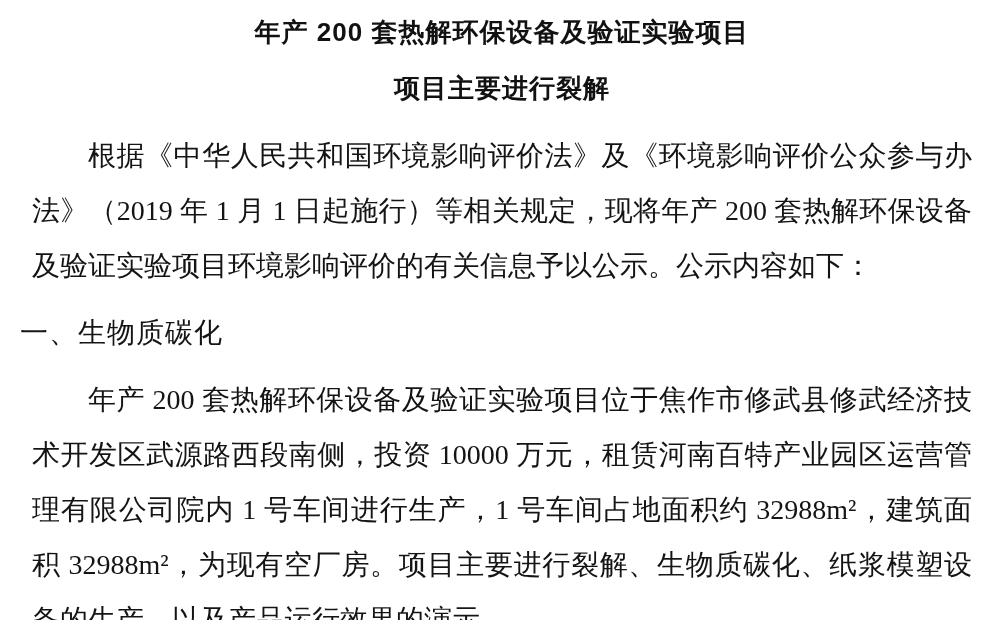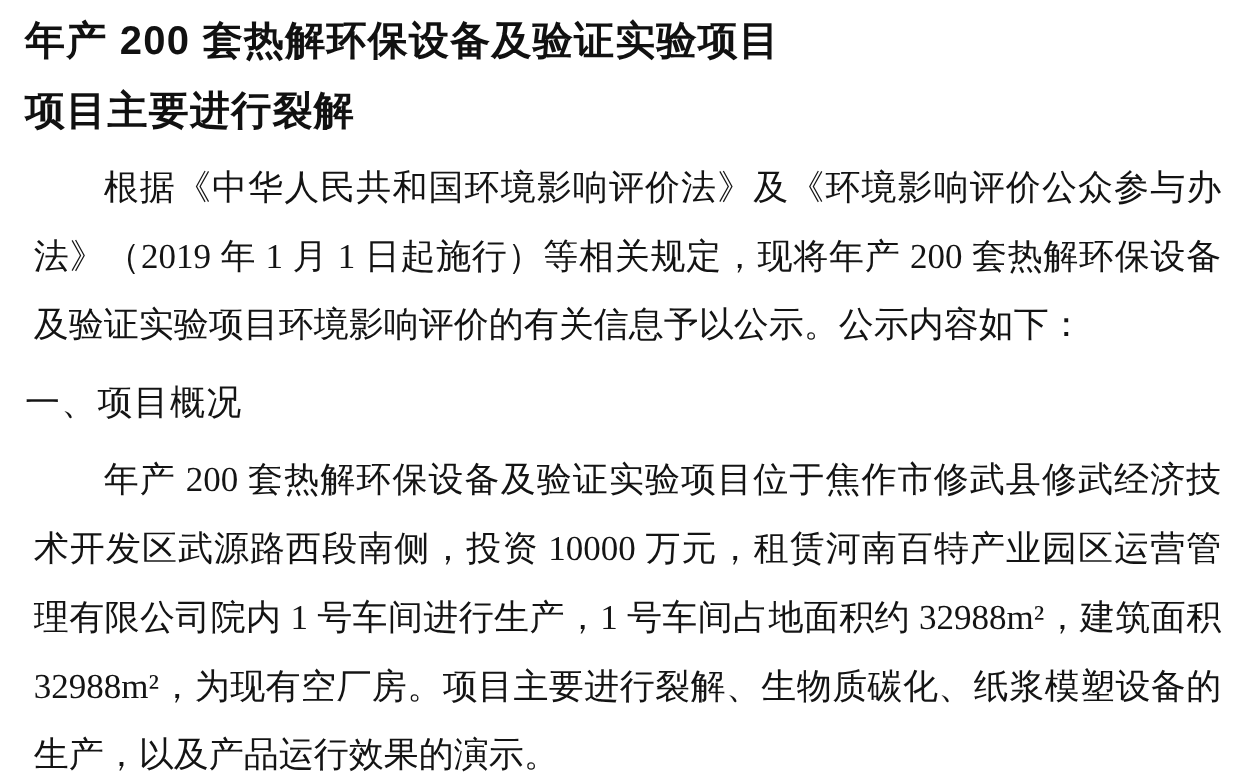--- a/index.html
+++ b/index.html
@@ -12,39 +12,39 @@
     width: 1000px;
     height: 620px;
     box-sizing: border-box;
     background: #ffffff;
     color: #141414;
     padding: 4px 16px 0 20px;
     overflow: hidden;
   }
   .doc-title {
     margin: 0;
-    text-align: left;
+    text-align: center;
     font-family: "Liberation Sans", "DejaVu Sans", sans-serif;
     font-weight: 700;
-    font-size: 32px;
+    font-size: 26px;
     line-height: 56px;
     color: #111111;
     letter-spacing: 1px;
   }
   .doc-title .title-line {
     display: block;
   }
   .doc-body {
     font-family: "Liberation Serif", "DejaVu Serif", serif;
     font-size: 28px;
     line-height: 55px;
     color: #141414;
   }
   .body-para {
-    margin: 7px;
+    margin: 12px;
     text-align: justify;
     text-indent: 2em;
   }
   .section-heading {
     margin: 0;
     text-align: left;
     text-indent: 0;
     letter-spacing: 1px;
   }
 </style>
@@ -54,18 +54,18 @@
 <div class="page">
 
   <h1 class="doc-title">
     <span class="title-line">年产 200 套热解环保设备及验证实验项目</span>
     <span class="title-line">项目主要进行裂解</span>
   </h1>
 
   <div class="doc-body">
     <p class="body-para">根据《中华人民共和国环境影响评价法》及《环境影响评价公众参与办法》（2019 年 1 月 1 日起施行）等相关规定，现将年产 200 套热解环保设备及验证实验项目环境影响评价的有关信息予以公示。公示内容如下：</p>
 
-    <p class="doc-body section-heading">一、项目概况</p>
+    <p class="doc-body section-heading">一、生物质碳化</p>
 
     <p class="body-para">年产 200 套热解环保设备及验证实验项目位于焦作市修武县修武经济技术开发区武源路西段南侧，投资 10000 万元，租赁河南百特产业园区运营管理有限公司院内 1 号车间进行生产，1 号车间占地面积约 32988m²，建筑面积 32988m²，为现有空厂房。项目主要进行裂解、生物质碳化、纸浆模塑设备的生产，以及产品运行效果的演示。</p>
   </div>
 
 </div>
 
 </body></html>

